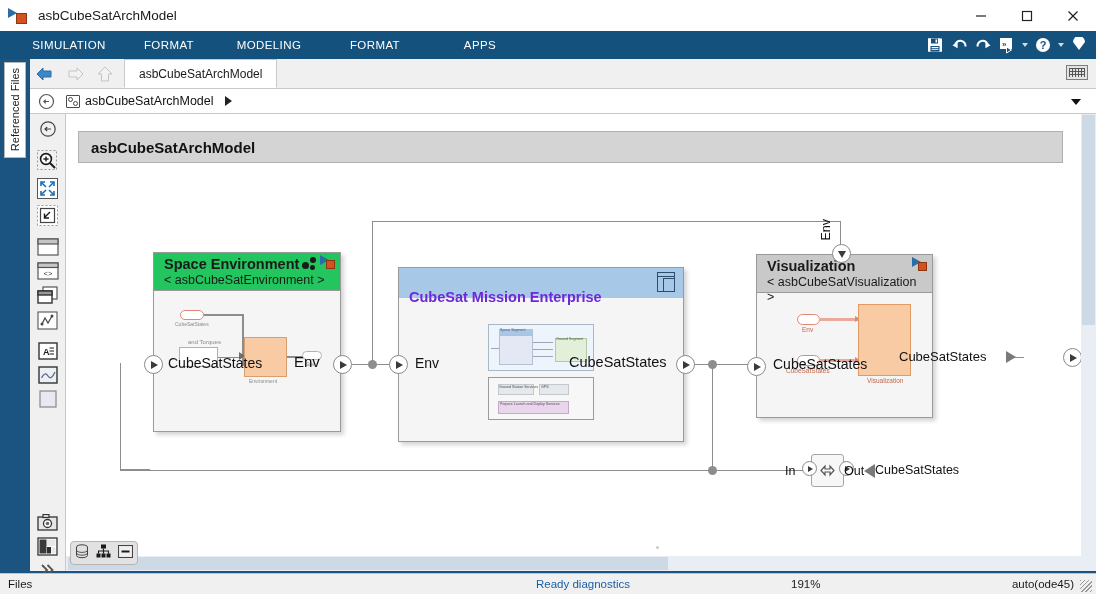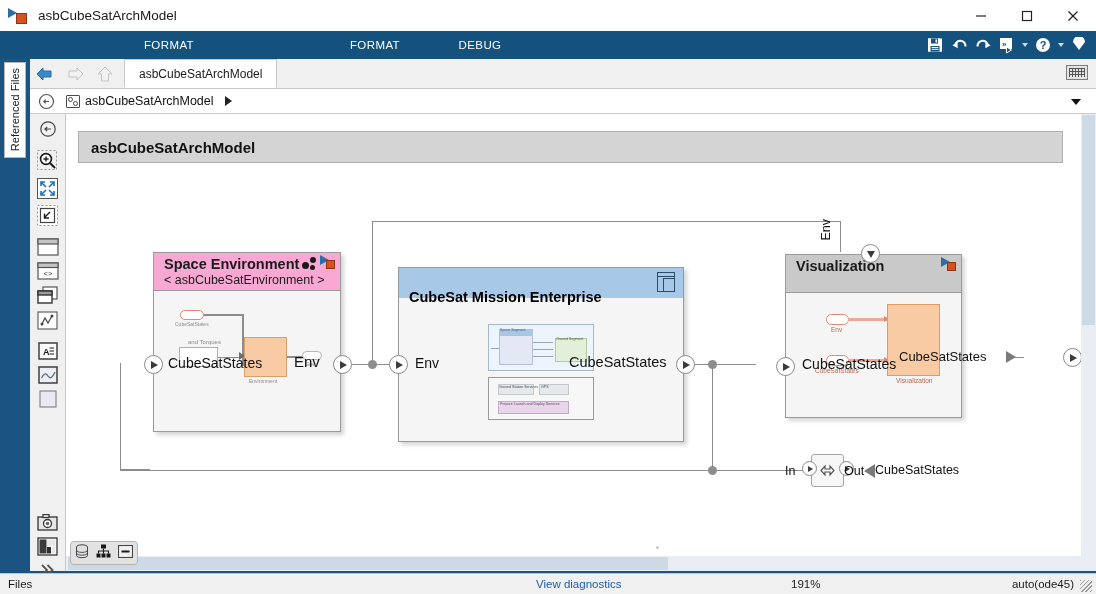--- a/index.html
+++ b/index.html
@@ -146,24 +146,24 @@
   }
   .hscroll .thumb { position:absolute; left:2px; top:1px; width:600px; height:13px; background:#cdd9e5; }
 
   
   .blk { position:absolute; background:#f5f5f5; border:1px solid #9a9a9a; box-shadow:3px 3px 4px rgba(0,0,0,.17); }
   .blk .hdr { height:38px; border-bottom:1px solid #9a9a9a; position:relative; padding:3px 8px 0 10px; }
   .blk .hdr .t1 { font-size:14.5px; font-weight:bold; color:#1a1a1a; line-height:17px; }
   .blk .hdr .t2 { font-size:12.5px; color:#1a1a1a; line-height:15px; }
   .blk .body { position:absolute; left:0; right:0; top:39px; bottom:0; }
 
-  .env-hdr { background:#f9a8d4; }
+  .env-hdr { background:#22c55e; }
   .vis-hdr { background:#c9c9c9; }
   .cse-hdr { background:#a8c8e8; height:30px; display:flex; align-items:center; }
-  .cse-hdr .t1 { font-size:14.5px; font-weight:bold; color:#000000;margin-top:28px; }
+  .cse-hdr .t1 { font-size:14.5px; font-weight:bold; color:#6d28d9;margin-top:28px; }
 
   
   .port {
     position:absolute; width:19px; height:19px; border-radius:50%;
     background:#ffffff; border:1px solid #8a8a8a;
     display:flex; align-items:center; justify-content:center;
   }
   .port i { width:0;height:0;border-top:4.5px solid transparent;border-bottom:4.5px solid transparent;border-left:7px solid #3b3b3b; margin-left:2px; }
   .port.down i { border:none; width:0;height:0;border-left:4.5px solid transparent;border-right:4.5px solid transparent;border-top:7px solid #3b3b3b; margin:2px 0 0 0; }
   .portlbl { position:absolute; font-size:14px; color:#111; white-space:nowrap; }
@@ -246,23 +246,25 @@
         <svg width="12" height="12">
             <line x1="1.5" y1="1.5" x2="10.5" y2="10.5" stroke="#222" stroke-width="1.2"></line>
             <line x1="10.5" y1="1.5" x2="1.5" y2="10.5" stroke="#222" stroke-width="1.2"></line>
           </svg>
       </div>
     </div>
   </div>
 
   <div class="ribbon">
     <div class="ribbon-tabs">
+      <div class="rtab" style="left:14px;width:110px;position:absolute;">SIMULATION</div>
       <div class="rtab" style="left:124px;width:90px;position:absolute;">FORMAT</div>
+      <div class="rtab" style="left:214px;width:110px;position:absolute;">MODELING</div>
       <div class="rtab" style="left:330px;width:90px;position:absolute;">FORMAT</div>
-      <div class="rtab" style="left:440px;width:80px;position:absolute;">DEBUG</div>
+      <div class="rtab" style="left:440px;width:80px;position:absolute;">APPS</div>
     </div>
     <div class="ribbon-right">
       <div class="ricon">
         <svg width="16" height="16" viewBox="0 0 16 16">
           <rect x="1" y="1.5" width="14" height="13" fill="#fff" stroke="#fff" stroke-width="0"></rect>
           <rect x="1" y="1.5" width="14" height="13" fill="none" stroke="#14517d" stroke-width="0"></rect>
           <path d="M1 1.5h11.5L15 4v10.5H1z" fill="#fff"></path>
           <rect x="4" y="1.5" width="7" height="5" fill="#14517d"></rect>
           <rect x="8.5" y="2.5" width="1.6" height="3" fill="#fff"></rect>
           <rect x="3.5" y="9" width="9" height="5.5" fill="#14517d"></rect>
@@ -565,23 +567,24 @@
       <div class="port" style="left:-10px; top:87px;">
           <i></i>
         </div>
       <div class="portlbl" style="left:16px; top:87px;">Env</div>
       <div class="port" style="left:277px; top:87px;">
           <i></i>
         </div>
       <div class="portlbl" style="left:170px; top:86px; font-size:14.5px;">CubeSatStates</div>
     </div>
 
-    <div class="blk" style="left:719px; top:140px; width:177px; height:164px;">
+    <div class="blk" style="left:690px; top:140px; width:177px; height:164px;">
       <div class="hdr vis-hdr">
         <div class="t1">Visualization</div>
+        <div class="t2">&lt; asbCubeSatVisualization &gt;</div>
         <div class="corner-flag" style="left:155px; top:2px; width:18px; height:16px;">
           <div class="ar" style="left:0; top:0;"></div>
           <div class="bx" style="left:6px; top:5px;"></div>
         </div>
       </div>
       <div class="body">
         <div class="pill" style="left:40px; top:20px; width:23px; height:11px;"></div>
         <div class="redlbl" style="left:45px; top:32px;">Env</div>
         <div class="redwire" style="left:62px; top:24px; width:39px; height:3px;"></div>
         <div class="mini-arrow" style="left:98px; top:22px;"></div>
@@ -662,19 +665,19 @@
     <div>
       <svg width="15" height="13" viewBox="0 0 15 13">
         <rect x="0.5" y="0.5" width="14" height="12" fill="#f0f0f0" stroke="#444" stroke-width="1.1"></rect>
         <rect x="3.5" y="5.5" width="8" height="2" fill="#1a1a1a"></rect>
       </svg>
     </div>
   </div>
 
   <div class="statusbar">
     <div class="sb-ready">Files</div>
-    <div class="sb-diag">View diagnostics</div>
+    <div class="sb-diag">Ready diagnostics</div>
     <div class="sb-zoom">191%</div>
     <div class="sb-solver">auto(ode45)</div>
     <div class="sb-grip"></div>
   </div>
 
 </div>
 
 </body></html>

